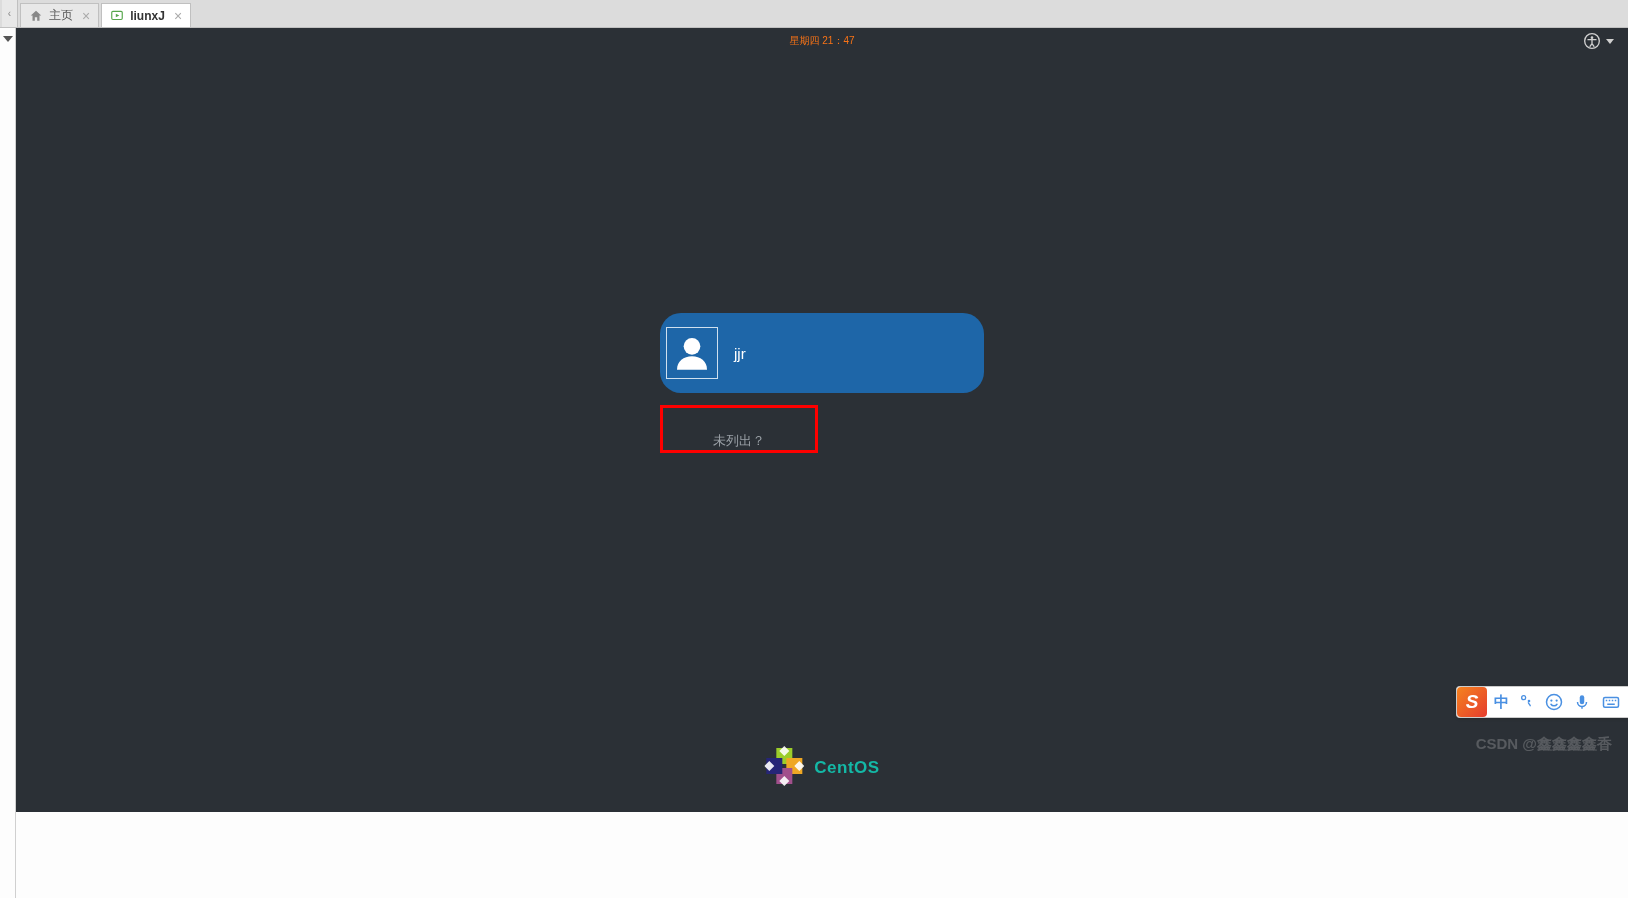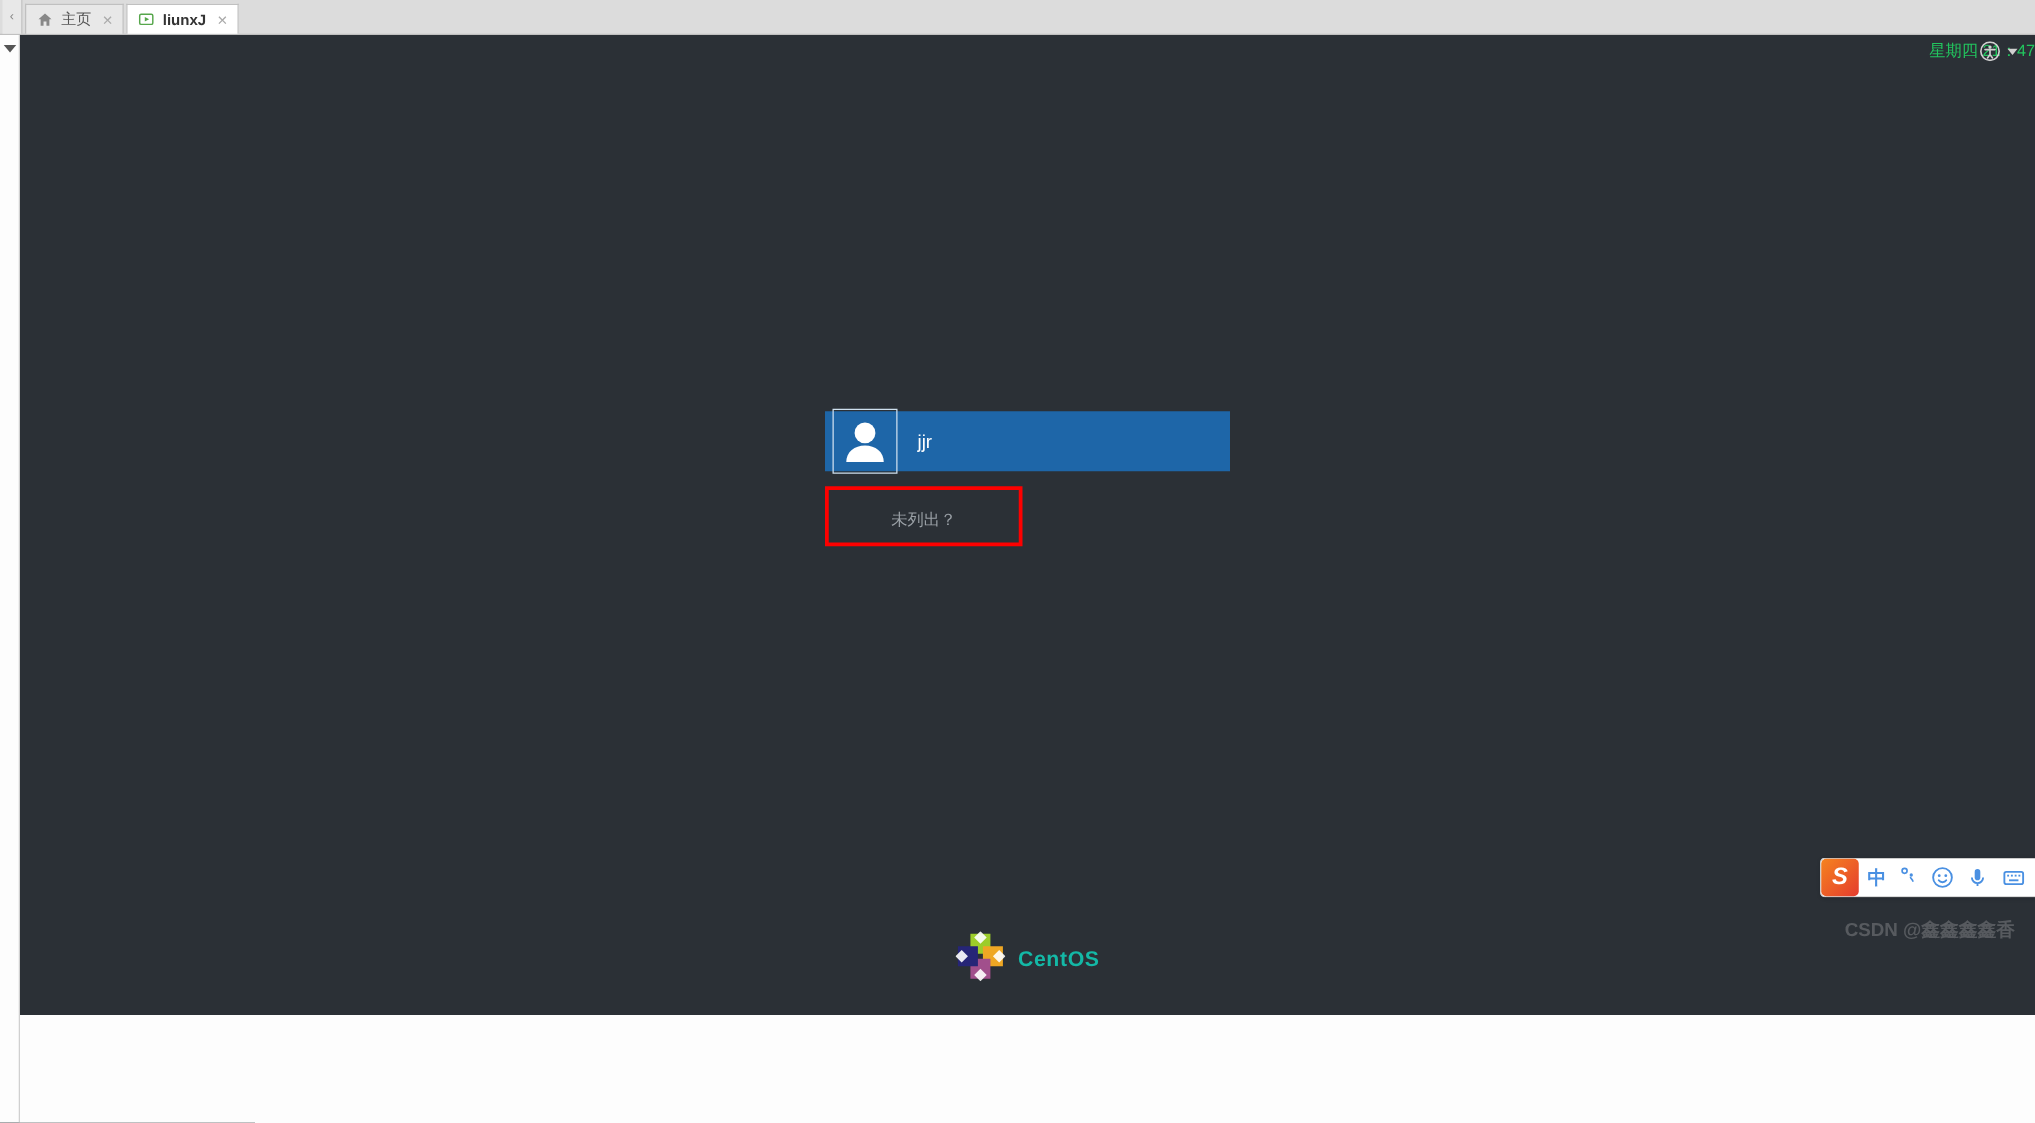--- a/index.html
+++ b/index.html
@@ -81,23 +81,23 @@
       height: 784px;
       background: #2b3036;
       display: flex;
       flex-direction: column;
     }
     
     .vm-topbar {
       height: 26px;
       display: flex;
       align-items: center;
-      justify-content: flex-end;
-      color: #22c55e;
-      font-size: 13px;
+      justify-content: center;
+      color: #f97316;
+      font-size: 10px;
       position: relative;
       font-family: "Microsoft YaHei", "Noto Sans CJK", sans-serif;
     }
     .vm-topbar-right {
       position: absolute;
       right: 14px;
       top: 0;
       height: 100%;
       display: flex;
       align-items: center;
@@ -114,26 +114,27 @@
     .login-area {
       flex: 1;
       display: flex;
       flex-direction: column;
       align-items: center;
       justify-content: center;
       transform: translateY(-50px);
     }
     .user-tile {
       width: 324px;
-      height: 48px;
+      height: 80px;
       background: #1e66a8;
       display: flex;
       align-items: center;
       padding: 6px;
       cursor: pointer;
+      border-radius: 21px;
     }
     .user-avatar {
       width: 52px;
       height: 52px;
       border: 1px solid #cfe0ef;
       display: flex;
       align-items: center;
       justify-content: center;
       margin-right: 16px;
     }
@@ -142,21 +143,21 @@
       font-size: 15px;
     }
     .not-listed-box {
       width: 158px;
       height: 48px;
       border: 3px solid #fe0000;
       margin-top: 12px;
       align-self: center;
       transform: translateX(-83px);
       display: flex;
-      align-items: center;
+      align-items: flex-end;
       justify-content: center;
       padding-top: 6px;
     }
     .not-listed-link {
       color: #9aa0a6;
       font-size: 13px;
     }
     
     .branding {
       position: absolute;

